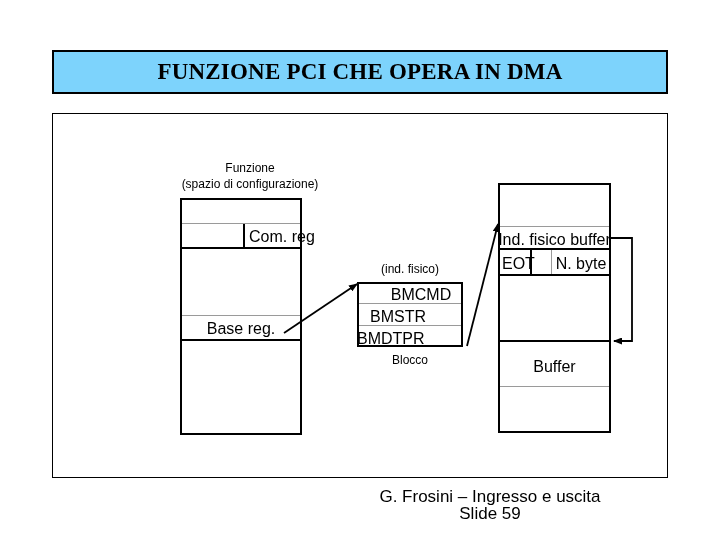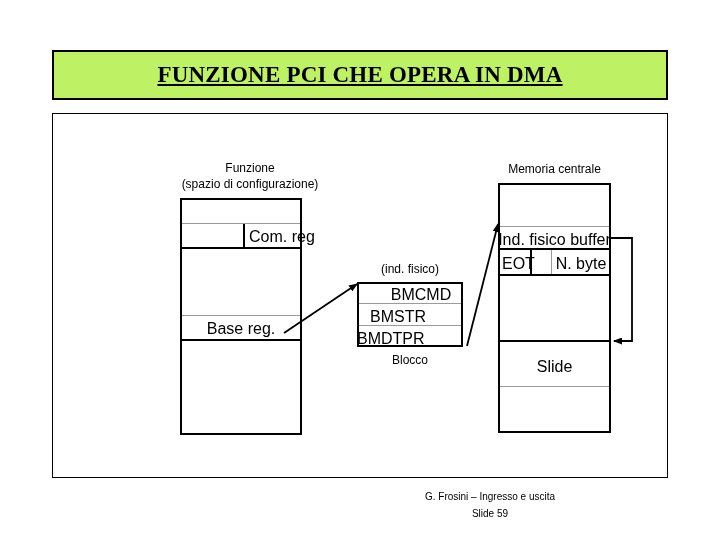--- a/index.html
+++ b/index.html
@@ -15,28 +15,27 @@
     overflow: hidden;
     font-family: "Liberation Sans", sans-serif;
   }
 
   
   #title-box {
     position: absolute;
     left: 52px;
     top: 50px;
     width: 616px;
-    height: 50px;
+    height: 44px;
     border: 2px solid #000000;
     box-sizing: border-box;
-    background: #bef264;
+    background: #7dd3fc;
     display: flex;
     align-items: center;
     justify-content: center;
-    text-decoration: underline;
   }
   #title-text {
     font-family: "Liberation Serif", serif;
     font-weight: bold;
     font-size: 23px;
     color: #000000;
     letter-spacing: 0.2px;
     white-space: nowrap;
   }
 
@@ -96,21 +95,21 @@
   }
 
   
   #footer {
     position: absolute;
     left: 300px;
     top: 488px;
     width: 380px;
     text-align: center;
     font-family: "Liberation Sans", sans-serif;
-    font-size: 10px;
+    font-size: 17px;
     color: #000000;
     line-height: 17px;
   }
   #footer div { white-space: nowrap; }
 
   svg.overlay {
     position: absolute;
     left: 0;
     top: 0;
     width: 720px;
@@ -149,37 +148,36 @@
   <div class="dbox" style="left:357px; top:282px; width:106px; height:65px;"></div>
   <div class="hline-gray" style="left:359px; top:303px; width:102px;"></div>
   <div class="hline-gray" style="left:359px; top:325px; width:102px;"></div>
 
   <div class="cell-text" style="left:357px; top:286px; width:128px; text-align:center;">BMCMD</div>
   <div class="cell-text" style="left:357px; top:308px; width:82px; text-align:center;">BMSTR</div>
   <div class="cell-text" style="left:357px; top:330px; width:106px; text-align:left;">BMDTPR</div>
 
   <div class="dlabel" style="left:350px; top:353px; width:120px;">Blocco</div>
 
-  <div class="dlabel" style="left:498px; top:162px; width:113px;">Memoria centrale</div>
 
   <div class="dbox" style="left:498px; top:183px; width:113px; height:250px;"></div>
 
   <div class="hline-gray" style="left:500px; top:226px; width:109px;"></div>
   <div class="hline-black" style="left:500px; top:248px; width:109px;"></div>
   <div class="hline-black" style="left:500px; top:274px; width:109px;"></div>
   <div class="hline-black" style="left:500px; top:340px; width:109px;"></div>
   <div class="hline-gray" style="left:500px; top:386px; width:109px;"></div>
 
   <div class="vline-black" style="left:530px; top:250px; width:2px; height:24px;"></div>
   <div class="vline-gray" style="left:551px; top:250px; width:1px; height:24px;"></div>
 
   <div class="cell-text" style="left:498px; top:231px; width:113px; text-align:center;">Ind. fisico buffer</div>
   <div class="cell-text" style="left:502px; top:255px;">EOT</div>
   <div class="cell-text" style="left:552px; top:255px; width:58px; text-align:center;">N. byte</div>
-  <div class="cell-text" style="left:498px; top:358px; width:113px; text-align:center;">Slide</div>
+  <div class="cell-text" style="left:498px; top:358px; width:113px; text-align:center;">Buffer</div>
 
   <svg class="overlay" viewBox="0 0 720 540">
     <defs>
       <marker id="arrowhead" markerWidth="9" markerHeight="7" refX="8" refY="3.5" orient="auto" markerUnits="userSpaceOnUse">
         <polygon points="0 0, 9 3.5, 0 7" fill="#000000"></polygon>
       </marker>
     </defs>
 
     <line x1="284" y1="333" x2="357" y2="284" stroke="#000000" stroke-width="1.8" marker-end="url(#arrowhead)"></line>
 

